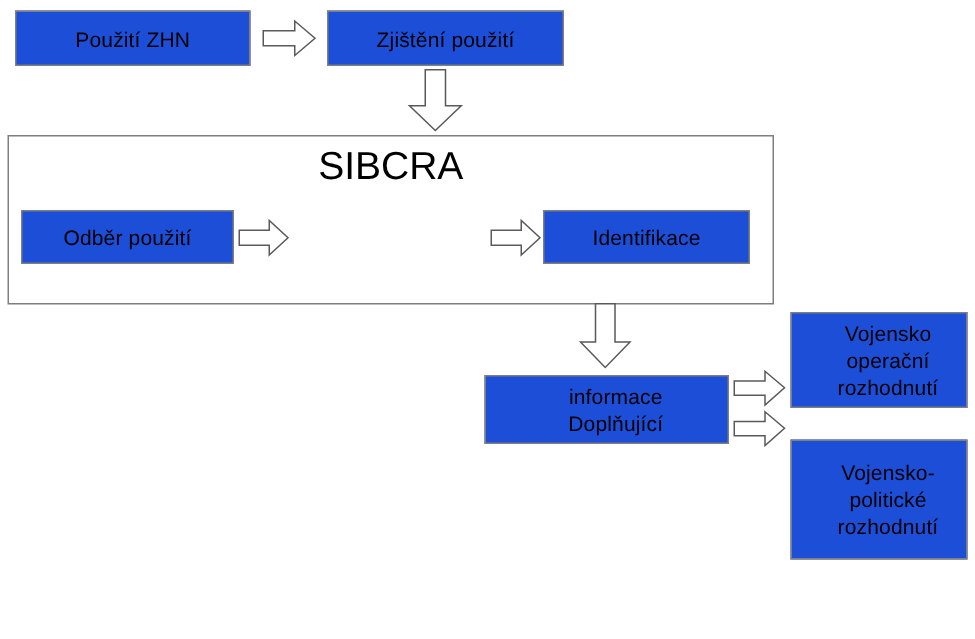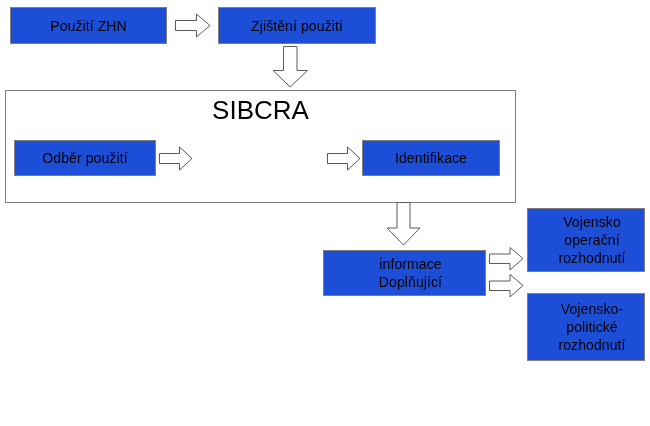--- a/index.html
+++ b/index.html
@@ -86,21 +86,21 @@
   #arrow-preprava-identif   { left: 327px; top: 146px; }
 
   #arrow-sibcra-down  { left: 386px; top: 202px; }
 
   #box-doplnujici     { left: 323px; top: 250px; width: 163px; height: 46px; }
 
   #arrow-to-operacni  { left: 489px; top: 247px; }
   #arrow-to-politicke { left: 489px; top: 274px; }
 
   #box-vojensko-operacni  { left: 527px; top: 208px; width: 118px; height: 64px; }
-  #box-vojensko-politicke { left: 527px; top: 293px; width: 118px; height: 68px; }
+  #box-vojensko-politicke { left: 527px; top: 293px; width: 118px; height: 80px; }
 </style>
 </head>
 <body>
 
 <div id="diagram">
 
   <div class="node" id="box-pouziti-zhn">
     <span>Použití ZHN</span>
   </div>
 

